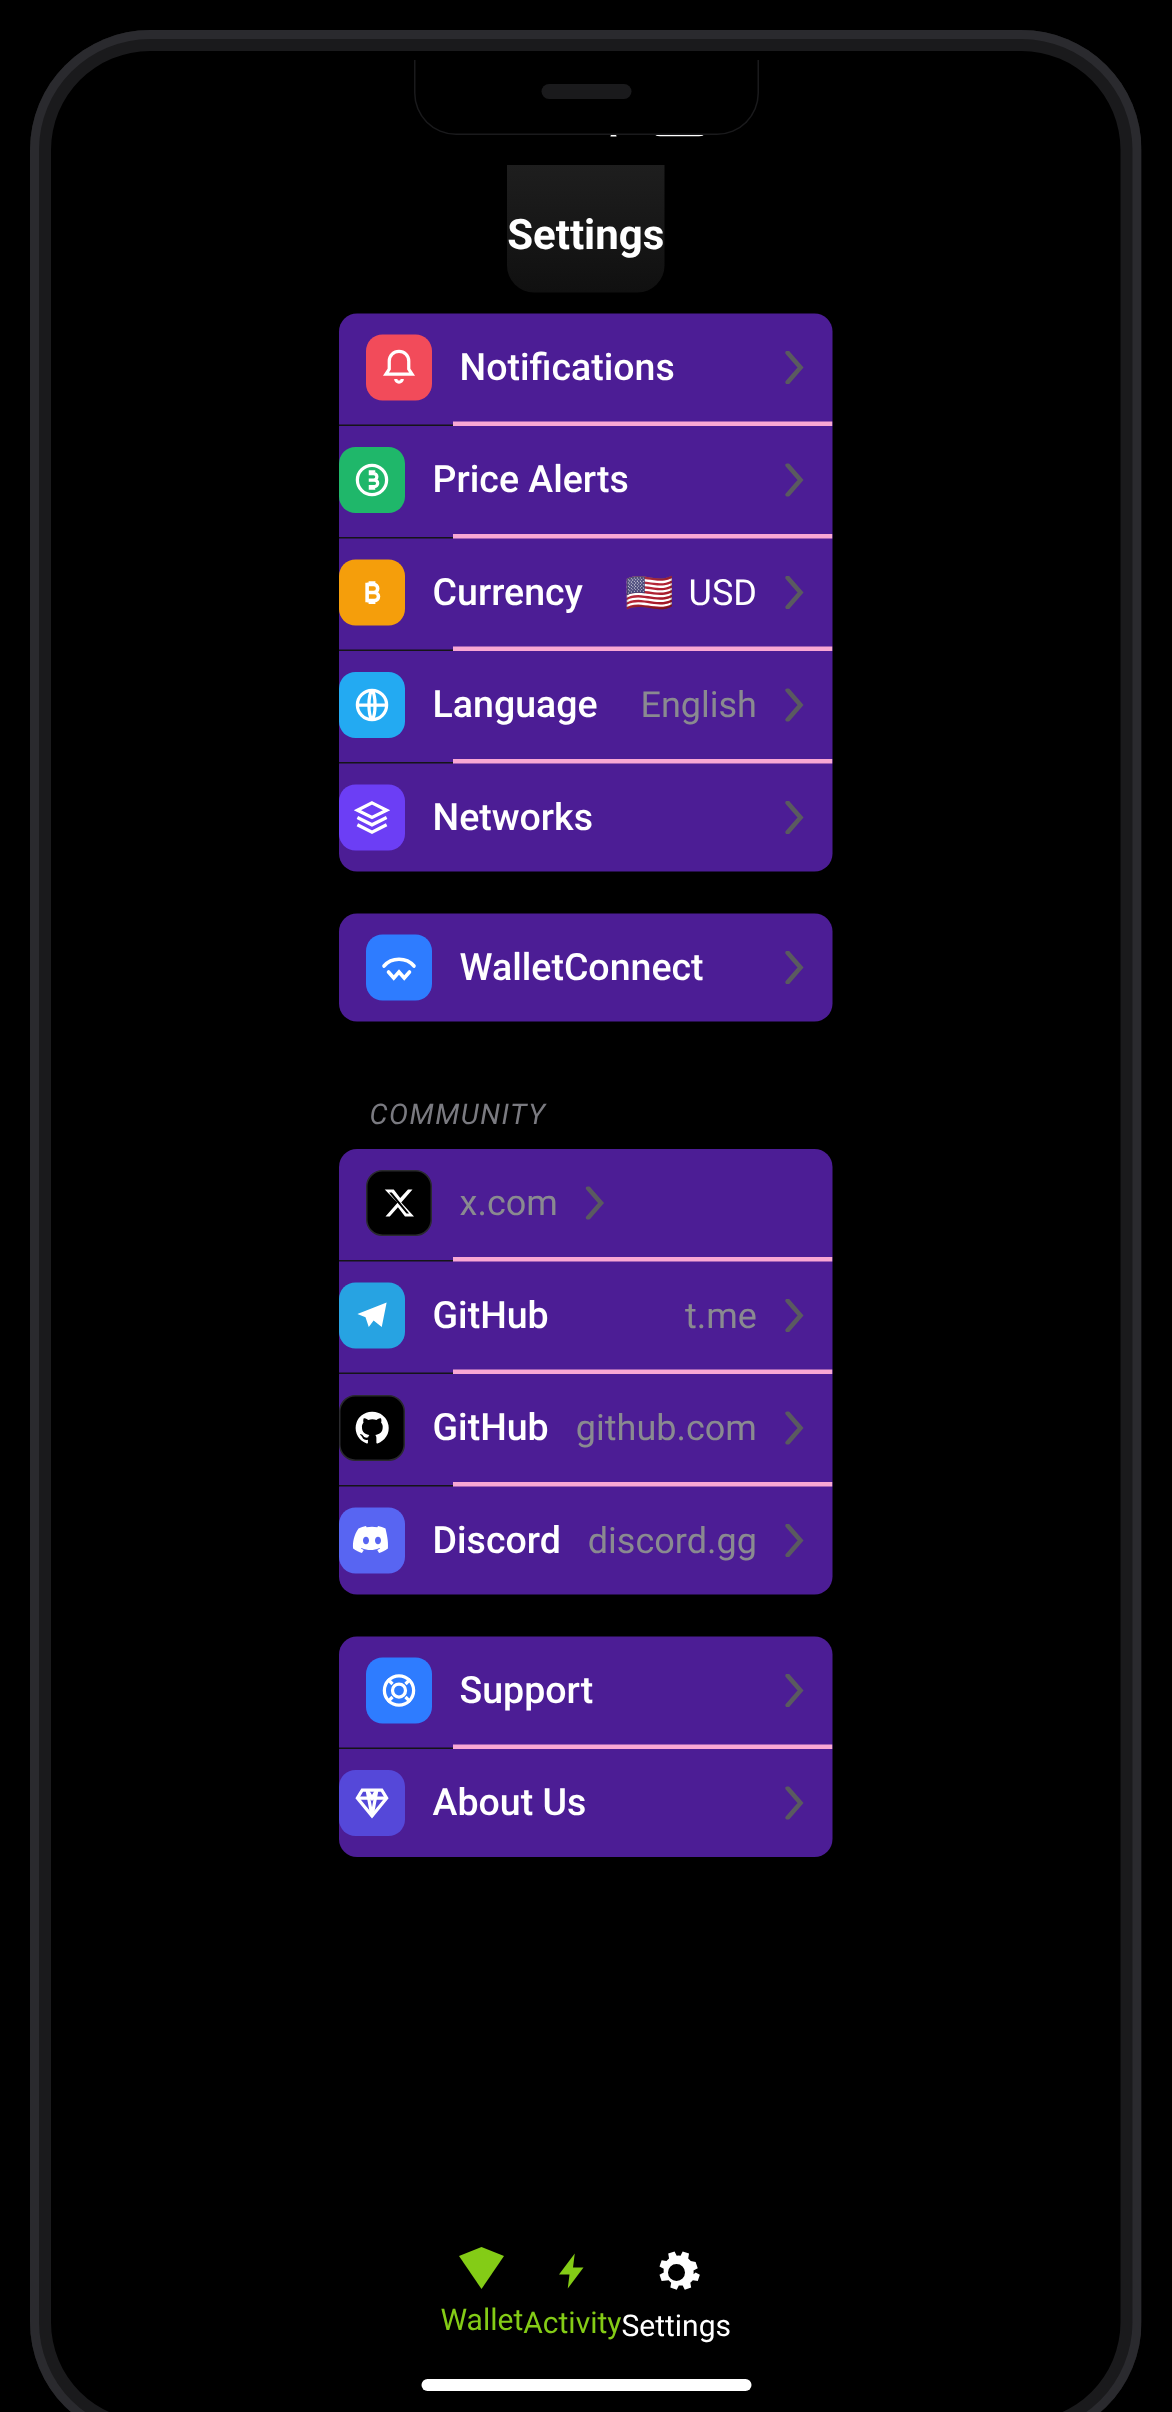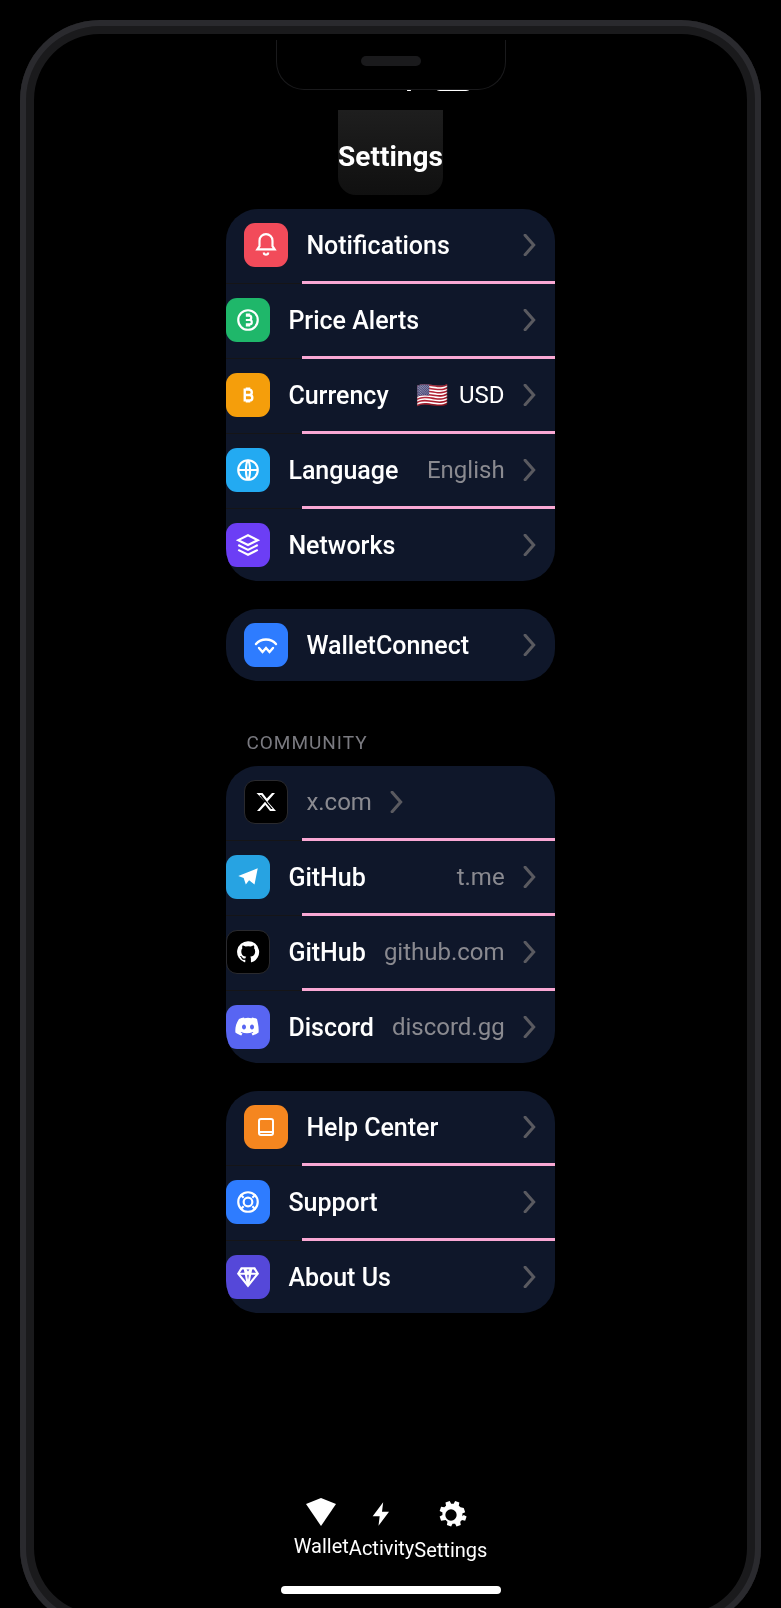--- a/index.html
+++ b/index.html
@@ -75,24 +75,25 @@
     flex: 1;
     overflow-y: auto;
     padding: 14px 16px 0;
   }
   .section-header {
     color: #7a7a80;
     font-size: 19px;
     letter-spacing: 1px;
     padding: 22px 20px 12px;
     text-transform: uppercase;
+    font-style: italic;
   }
   .group {
-    background: #0f172a;
-    border-radius: 32px;
+    background: #4c1d95;
+    border-radius: 12px;
     overflow: hidden;
     margin-bottom: 28px;
   }
   .row {
     display: flex;
     align-items: center;
     padding: 14px 18px;
     gap: 18px;
     cursor: pointer;
   }
@@ -115,21 +116,21 @@
     height: 120px;
     background: #000;
     padding-top: 10px;
   }
   .tab {
     flex: 1;
     display: flex;
     flex-direction: column;
     align-items: center;
     gap: 6px;
-    color: #ffffff;
+    color: #84cc16;
     cursor: pointer;
   }
   .tab.active { color: #fff; }
   .tab-label { font-size: 20px; }
   .home-indicator {
     position: absolute;
     bottom: 14px;
     left: 50%;
     transform: translateX(-50%);
     width: 220px;
@@ -302,32 +303,20 @@
           <div class="row-label">Discord</div>
           <div class="row-value">discord.gg</div>
           <svg class="chevron" width="14" height="22" viewBox="0 0 10 18">
               <path d="M1 1l7 8-7 8" stroke="currentColor" stroke-width="2.5" fill="none" stroke-linecap="round"></path>
             </svg>
         </div>
       </div>
 
       <div class="group">
         <div class="row">
-          <div class="icon-box" style="background:#f5861f">
-            <svg width="24" height="24" viewBox="0 0 24 24" fill="none" stroke="#fff" stroke-width="2">
-                <rect x="5" y="4" width="14" height="16" rx="2"></rect>
-                <path d="M5 17h14"></path>
-              </svg>
-          </div>
-          <div class="row-label">Help Center</div>
-          <svg class="chevron" width="14" height="22" viewBox="0 0 10 18">
-              <path d="M1 1l7 8-7 8" stroke="currentColor" stroke-width="2.5" fill="none" stroke-linecap="round"></path>
-            </svg>
-        </div>
-        <div class="row">
           <div class="icon-box" style="background:#2e7cff">
             <svg width="26" height="26" viewBox="0 0 24 24" fill="none" stroke="#fff" stroke-width="2">
                 <circle cx="12" cy="12" r="9"></circle>
                 <circle cx="12" cy="12" r="4"></circle>
                 <path d="M5 5l3 3M19 5l-3 3M5 19l3-3M19 19l-3-3"></path>
               </svg>
           </div>
           <div class="row-label">Support</div>
           <svg class="chevron" width="14" height="22" viewBox="0 0 10 18">
               <path d="M1 1l7 8-7 8" stroke="currentColor" stroke-width="2.5" fill="none" stroke-linecap="round"></path>

